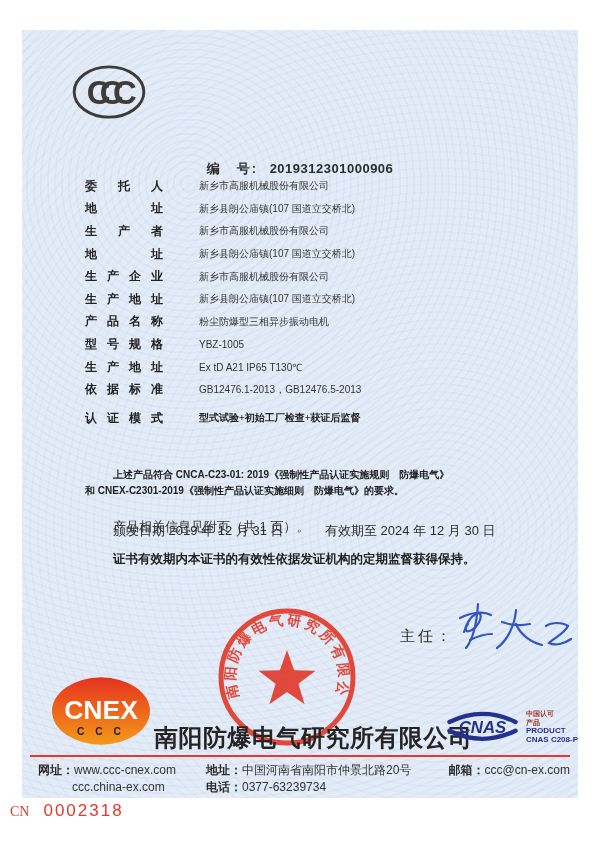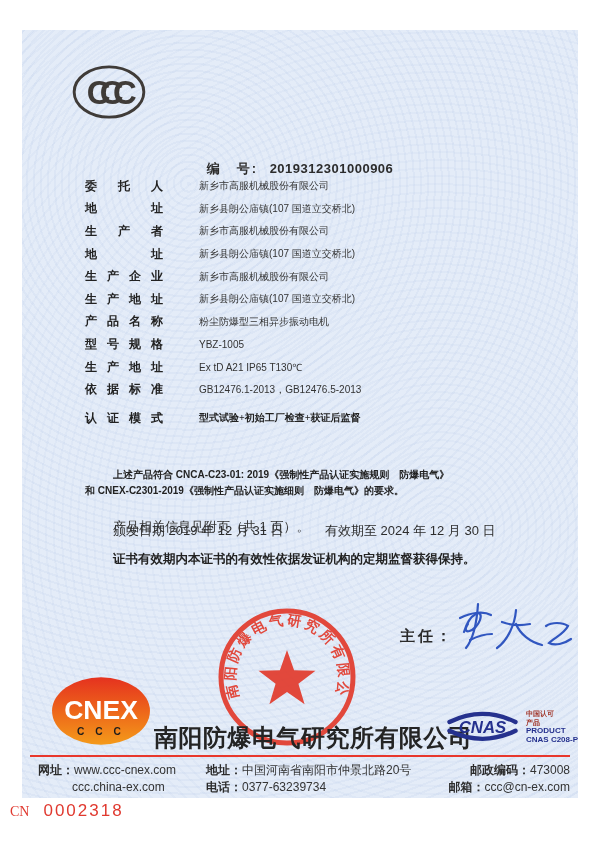--- a/index.html
+++ b/index.html
@@ -37,21 +37,21 @@
   .compliance .l1 { text-indent:28px; }
 
   .attachment { position:absolute; left:91px; top:460px; font-size:13px; color:#333;margin-top:28px; }
 
   .dates { position:absolute; left:91px; top:492px; width:430px; display:flex; font-size:13px; color:#2d2d2d; }
   .dates .issue { width:212px; }
 
   .validity { position:absolute; left:91px; top:521px; font-size:12.5px; font-weight:bold; color:#222; }
 
   
-  .director { position:absolute; left:378px; top:597px; font-size:15px; font-weight:bold; color:#2a2a2a; letter-spacing:3px; }
+  .director { position:absolute; left:378px; top:597px; font-size:15px; font-weight:normal; color:#2a2a2a; letter-spacing:3px; }
   .signature-svg { position:absolute; left:428px; top:568px; width:130px; height:60px; }
 
   
   .stamp-svg { position:absolute; left:190px; top:572px; width:150px; height:150px; opacity:0.92; }
 
   
   .cnex-svg { position:absolute; left:28px; top:645px; width:102px; height:72px; }
   .issuer-name { position:absolute; left:132px; top:692px; width:300px; font-size:24px; font-weight:bold; color:#242424; letter-spacing:0.5px; white-space:nowrap; }
   .cnas-box { position:absolute; left:420px; top:668px; width:136px; height:58px; display:flex; align-items:center; }
   .cnas-svg { width:84px; height:44px; }
@@ -217,23 +217,20 @@
       </div>
       <div class="fcol2">
         <div class="line1">
           <b>地址：</b><span>中国河南省南阳市仲景北路20号</span>
         </div>
         <div class="line2">
           <b>电话：</b><span>0377-63239734</span>
         </div>
       </div>
       <div class="fcol3">
-        <div class="line1">
-          <b>邮政编码：</b><span>473008</span>
-        </div>
         <div class="line2">
           <b>邮箱：</b><span>ccc@cn-ex.com</span>
         </div>
       </div>
     </div>
   </div>
 
   <div class="serial">
     <span class="pfx">CN</span><span class="num">0002318</span>
   </div>

